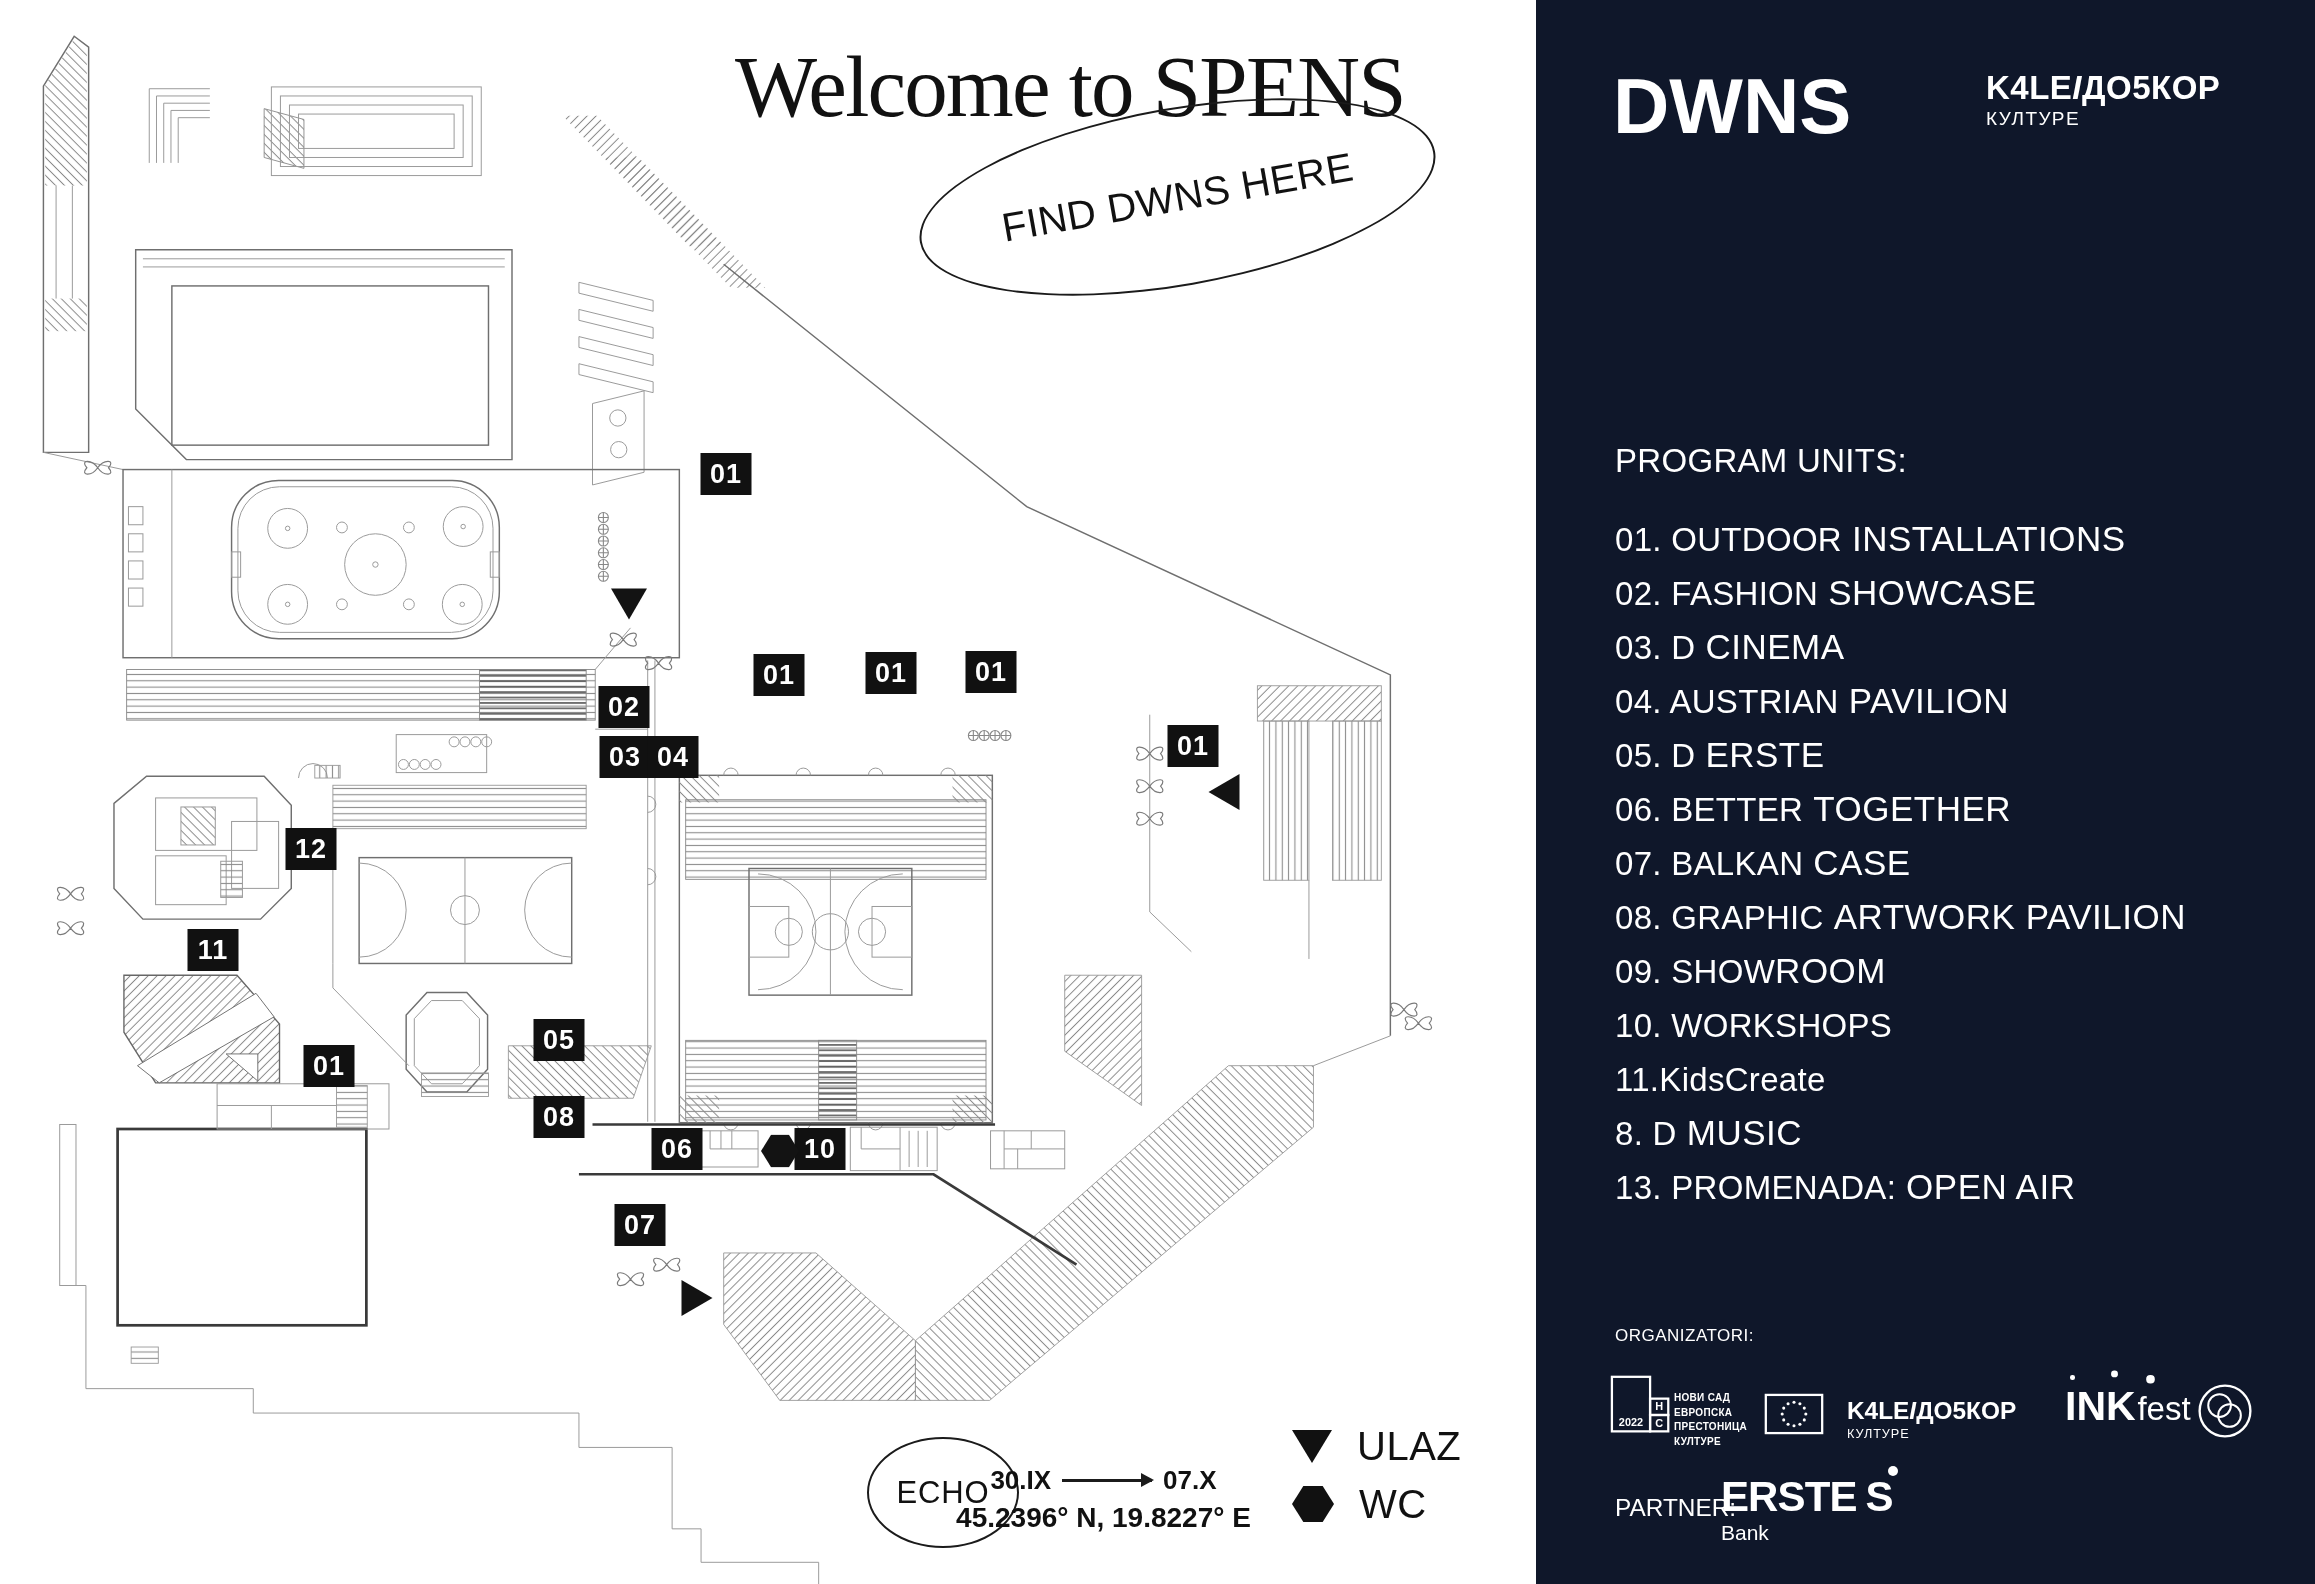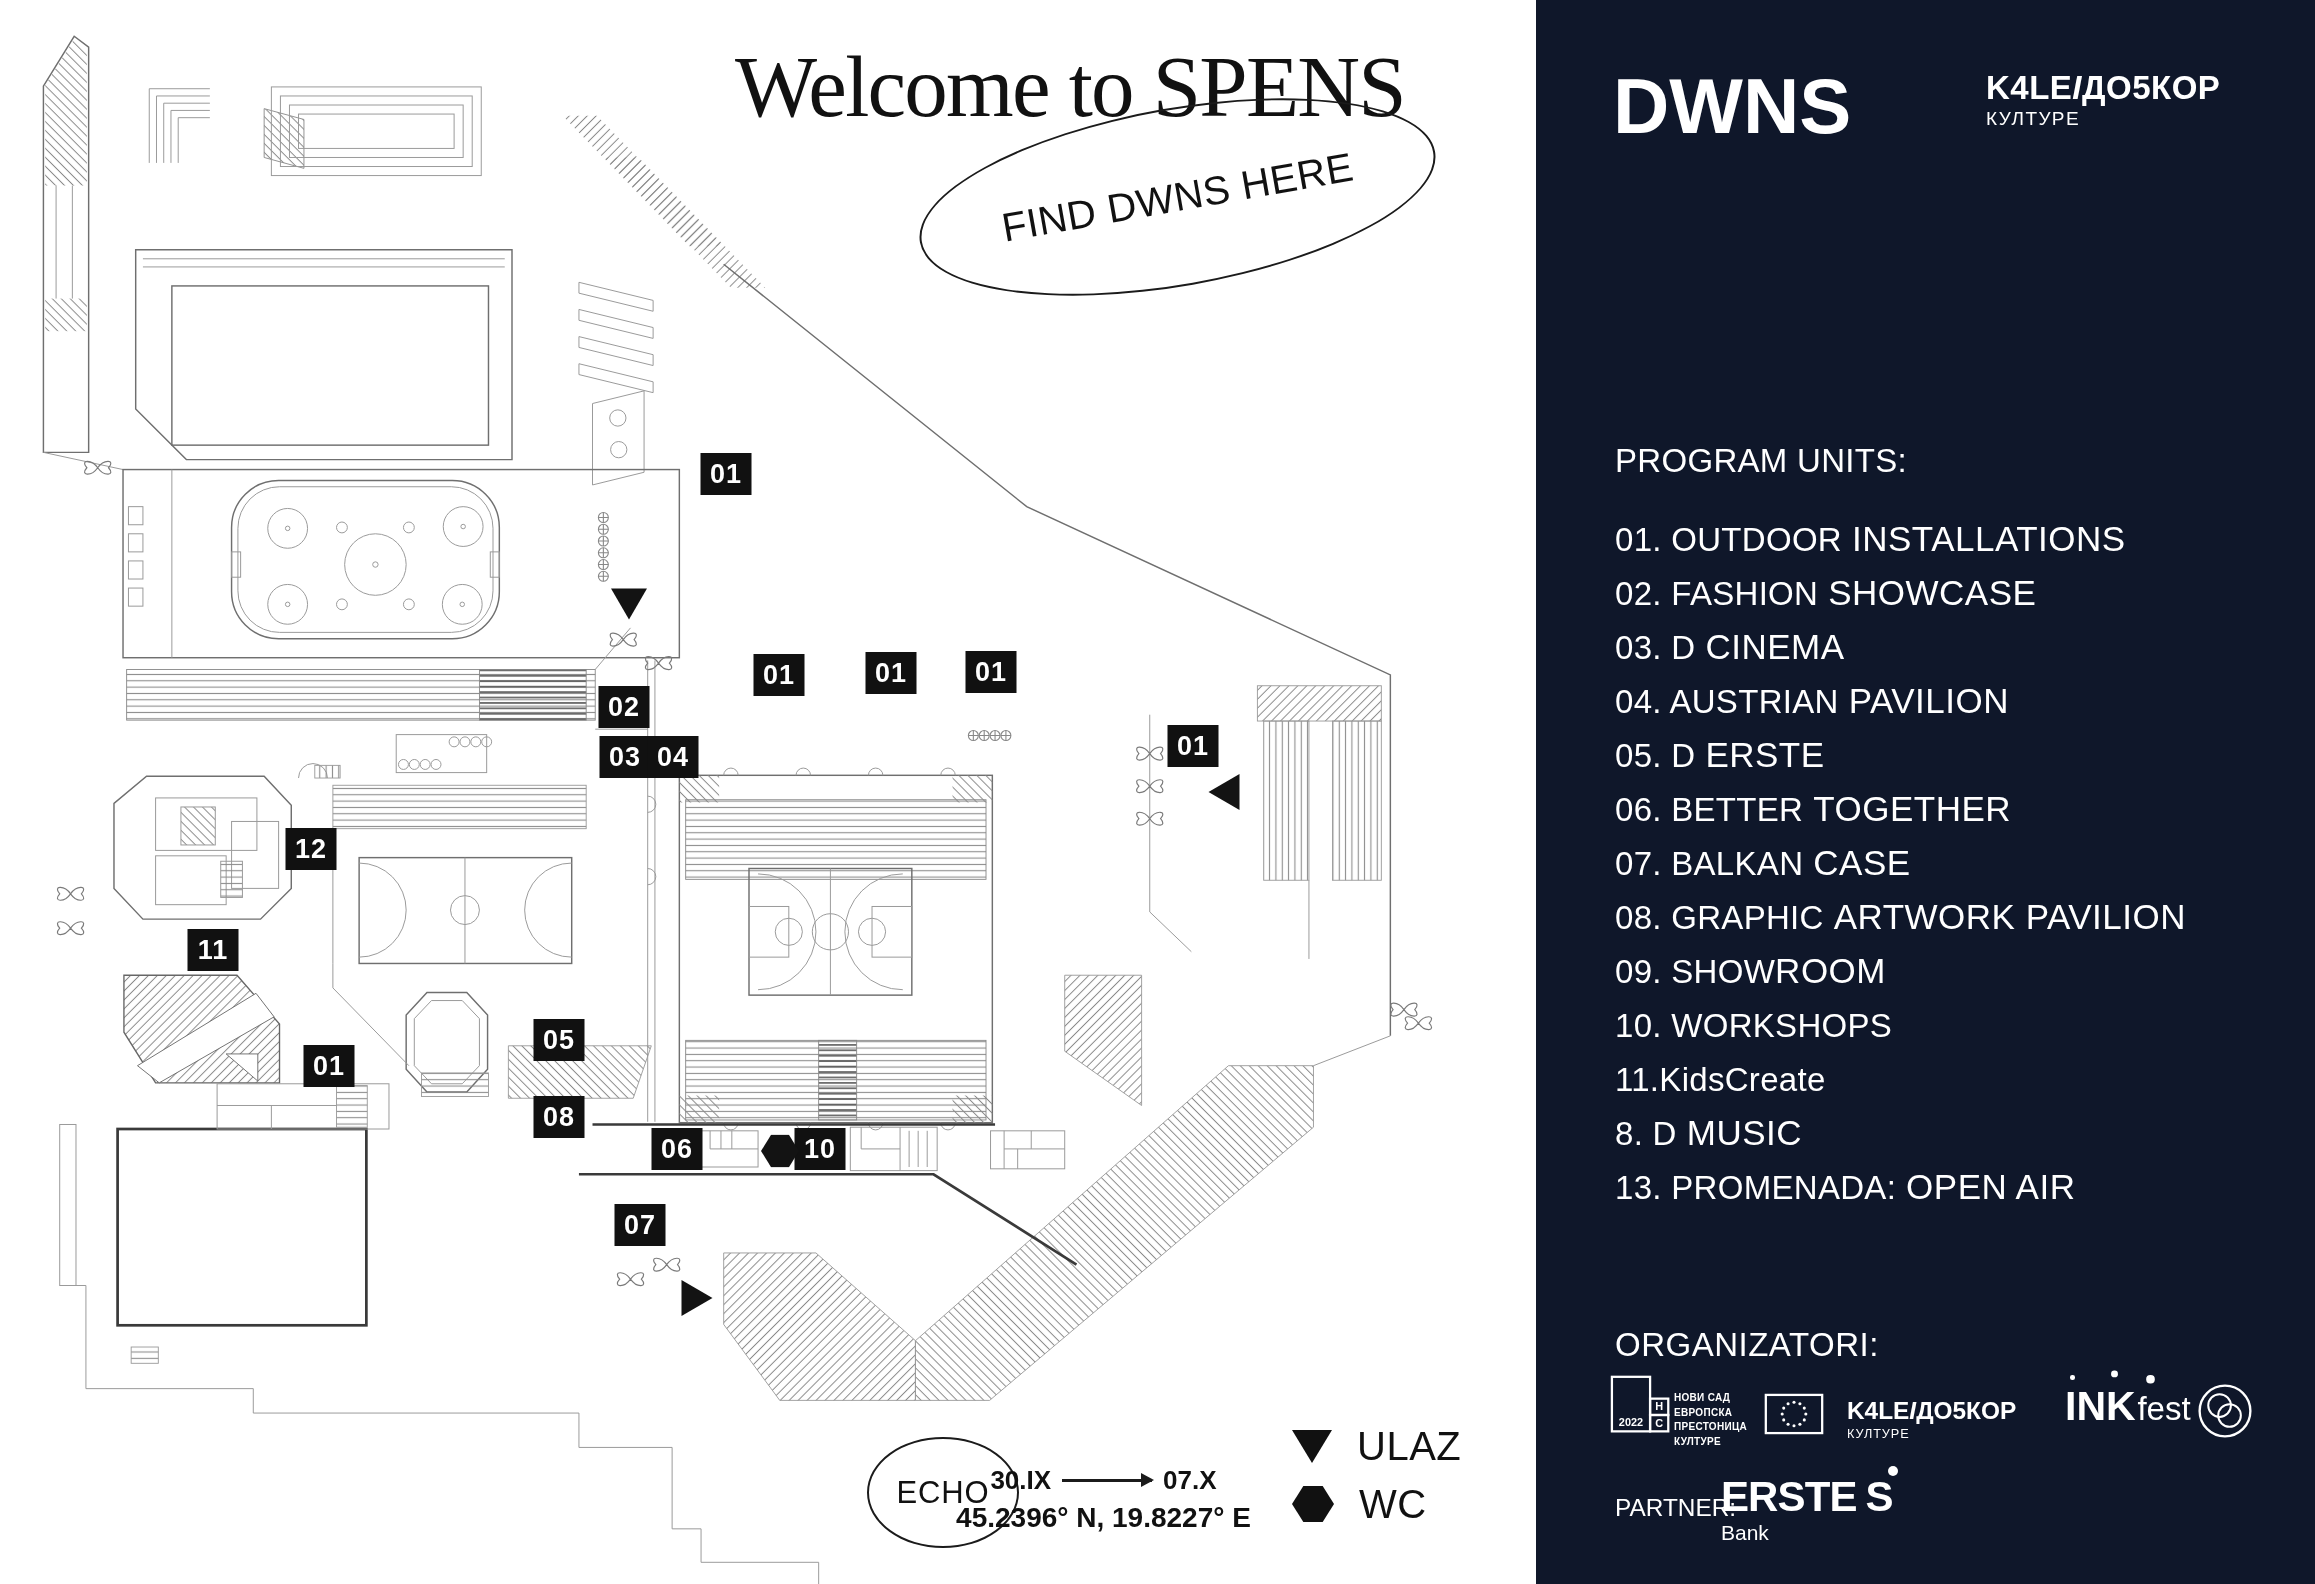--- a/index.html
+++ b/index.html
@@ -50,21 +50,21 @@
   .k4le-line1{font-size:33px;font-weight:700;letter-spacing:0.5px;white-space:nowrap}
   .k4le-line1 .slashi{font-style:italic}
   .k4le-line2{font-size:19px;letter-spacing:1.4px;margin-top:5.4px}
 
   .program-title{position:absolute;left:79px;top:442px;font-size:33px;letter-spacing:0.3px}
   .program-list{position:absolute;left:79px;top:519px}
   .prog-item{height:54px;white-space:nowrap;font-size:33px;letter-spacing:0.3px}
   .it-serif{font-family:Liberation Sans, sans-serif;font-size:35px;letter-spacing:0.5px}
   .it-serif:not(:empty){margin-left:10px}
 
-  .org-label{position:absolute;left:79px;top:1326px;font-size:33px;letter-spacing:0.5px}
+  .org-label{position:absolute;left:79px;top:1326px;font-size:17px;letter-spacing:0.5px}
   .ecoc{position:absolute;left:74px;top:1375px}
   .ecoc text{fill:#fff;font-family:"Liberation Sans",sans-serif;font-weight:700}
   .ns-lines{position:absolute;left:138px;top:1391px;font-size:10px;font-weight:700;line-height:14.5px;letter-spacing:0.3px}
   .euflag{position:absolute;left:228px;top:1393px}
   .k4le-org{position:absolute;left:311px;top:1399px;line-height:1}
   .k4le-org .l1{font-size:24.4px;font-weight:700;white-space:nowrap}
   .k4le-org .l2{font-size:12.7px;letter-spacing:0.9px;margin-top:4.5px}
   .inkfest{position:absolute;left:529px;top:1386px;font-size:41px;font-weight:700;line-height:1}
   .inkfest .fest{font-size:33px;font-weight:400;margin-left:1.8px}
   .ink-dots{position:absolute;left:5.4px;top:-11px;width:4.5px;height:4.5px;border-radius:50%;background:#fff;

